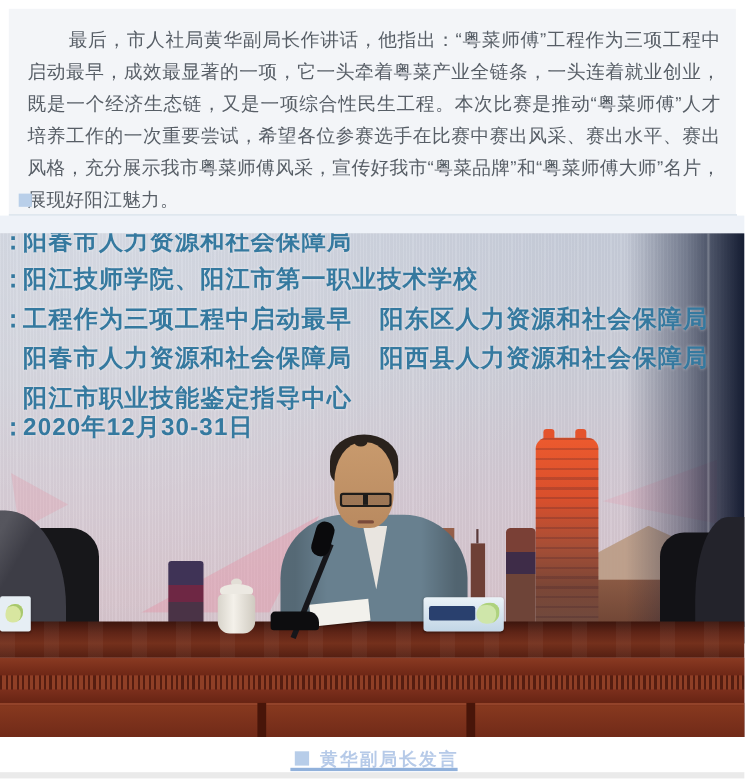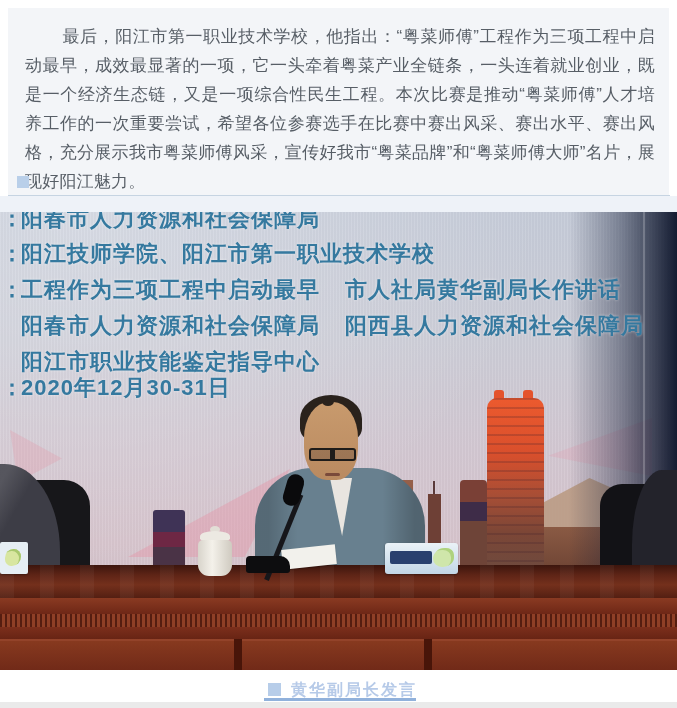--- a/index.html
+++ b/index.html
@@ -130,21 +130,21 @@
                   color:#b6cae8; letter-spacing:2px; white-space:nowrap; }
   .caption-underline { position:absolute; left:264px; top:28px; width:152px; height:3px; background:#91b1db; }
   .bottom-strip { position:absolute; left:0; top:702px; width:677px; height:6px; background:#eaeaea; }
 </style>
 </head>
 <body>
 
 <div class="page">
 
   <div class="intro-box">
-    <p class="intro-text">最后，阳江市第一职业技术学校，他指出：“粤菜师傅”工程作为三项工程中启动最早，成效最显著的一项，它一头牵着粤菜产业全链条，一头连着就业创业，既是一个经济生态链，又是一项综合性民生工程。本次比赛是推动“粤菜师傅”人才培养工作的一次重要尝试，希望各位参赛选手在比赛中赛出风采、赛出水平、赛出风格，充分展示我市粤菜师傅风采，宣传好我市“粤菜品牌”和“粤菜师傅大师”名片，展现好阳江魅力。</p>
+    <p class="intro-text">最后，市人社局黄华副局长作讲话，他指出：“粤菜师傅”工程作为三项工程中启动最早，成效最显著的一项，它一头牵着粤菜产业全链条，一头连着就业创业，既是一个经济生态链，又是一项综合性民生工程。本次比赛是推动“粤菜师傅”人才培养工作的一次重要尝试，希望各位参赛选手在比赛中赛出风采、赛出水平、赛出风格，充分展示我市粤菜师傅风采，宣传好我市“粤菜品牌”和“粤菜师傅大师”名片，展现好阳江魅力。</p>
     <span class="intro-square"></span>
   </div>
   <div class="divider"></div>
   <div class="pre-photo-strip"></div>
 
   <div class="photo">
     <div class="screen-stripes"></div>
 
     <div class="tri tri1"></div>
     <div class="tri tri2"></div>
@@ -163,21 +163,21 @@
       <span class="bp">：</span>
       <span class="b1">阳春市人力资源和社会保障局</span>
     </div>
     <div class="banner-line" style="top:27px">
       <span class="bp">：</span>
       <span class="b1">阳江技师学院、阳江市第一职业技术学校</span>
     </div>
     <div class="banner-line" style="top:63px">
       <span class="bp">：</span>
       <span class="b1">工程作为三项工程中启动最早</span>
-      <span class="b2">市人社局黄华副局长作讲话</span>
+      <span class="b2">阳东区人力资源和社会保障局</span>
     </div>
     <div class="banner-line" style="top:135px">
       <span class="b1">阳江市职业技能鉴定指导中心</span>
     </div>
     <div class="banner-line" style="top:99px">
       <span class="b1">阳春市人力资源和社会保障局</span>
       <span class="b2">阳西县人力资源和社会保障局</span>
     </div>
     <div class="banner-line" style="top:161px">
       <span class="bp">：</span>

